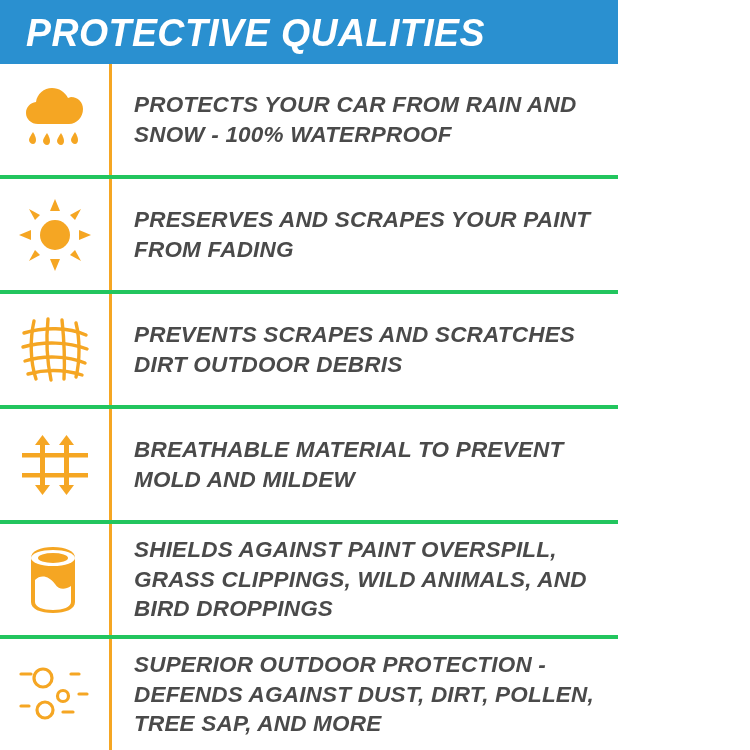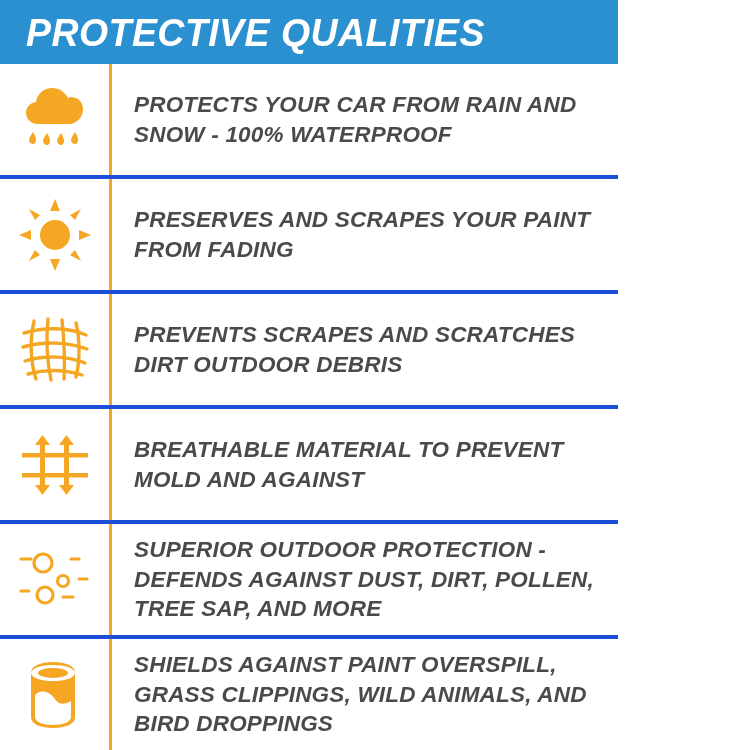--- a/index.html
+++ b/index.html
@@ -45,21 +45,21 @@
   
   .rows {
     flex: 1 1 auto;
     display: flex;
     flex-direction: column;
   }
   .row {
     flex: 1 1 0;
     display: flex;
     align-items: stretch;
-    border-bottom: 4px solid #1d4ed8;
+    border-bottom: 4px solid #22c55e;
     position: relative;
     box-sizing: border-box;
     min-height: 0;
   }
   .row:last-child {
     border-bottom: none;
   }
   .icon-cell {
     width: 112px;
     flex: 0 0 112px;
@@ -176,21 +176,43 @@
               <g>
                 <rect x="46" y="8" width="5" height="48"></rect>
                 <path d="M48.5 2 L56 12 H41 Z"></path>
                 <path d="M48.5 62 L56 52 H41 Z"></path>
               </g>
             </g>
           </svg>
         </span>
       </div>
       <div class="text-cell">
-        <div class="feature-text">BREATHABLE MATERIAL TO PREVENT MOLD AND AGAINST</div>
+        <div class="feature-text">BREATHABLE MATERIAL TO PREVENT MOLD AND MILDEW</div>
+      </div>
+    </div>
+
+    <div class="row">
+      <div class="icon-cell">
+        <span>
+          <svg width="68" height="72" viewBox="0 0 68 72">
+            <g fill="#f5a623">
+              <path d="M10 14 C10 7 19 3 32 3 C45 3 54 7 54 14 L54 58 C54 65 45 69 32 69 C19 69 10 65 10 58 Z"></path>
+            </g>
+            <g fill="#ffffff">
+              <ellipse cx="32" cy="14" rx="22" ry="8"></ellipse>
+              <path d="M14 36 C20 30 28 32 34 40 C38 46 44 46 50 42 L50 58 C50 63 42 66 32 66 C22 66 14 63 14 58 Z"></path>
+            </g>
+            <g fill="#f5a623">
+              <ellipse cx="32" cy="14" rx="15" ry="5"></ellipse>
+            </g>
+          </svg>
+        </span>
+      </div>
+      <div class="text-cell">
+        <div class="feature-text">SHIELDS AGAINST PAINT OVERSPILL, GRASS CLIPPINGS, WILD ANIMALS, AND BIRD DROPPINGS</div>
       </div>
     </div>
 
     <div class="row">
       <div class="icon-cell">
         <span>
           <svg width="76" height="62" viewBox="0 0 76 62">
             <g stroke="#f5a623" fill="none" stroke-width="3.2" stroke-linecap="round">
               <circle cx="26" cy="14" r="9"></circle>
               <circle cx="46" cy="32" r="5.5"></circle>
@@ -202,36 +224,14 @@
               <path d="M62 30 H70"></path>
             </g>
           </svg>
         </span>
       </div>
       <div class="text-cell">
         <div class="feature-text">SUPERIOR OUTDOOR PROTECTION - DEFENDS AGAINST DUST, DIRT, POLLEN, TREE SAP, AND MORE</div>
       </div>
     </div>
 
-    <div class="row">
-      <div class="icon-cell">
-        <span>
-          <svg width="68" height="72" viewBox="0 0 68 72">
-            <g fill="#f5a623">
-              <path d="M10 14 C10 7 19 3 32 3 C45 3 54 7 54 14 L54 58 C54 65 45 69 32 69 C19 69 10 65 10 58 Z"></path>
-            </g>
-            <g fill="#ffffff">
-              <ellipse cx="32" cy="14" rx="22" ry="8"></ellipse>
-              <path d="M14 36 C20 30 28 32 34 40 C38 46 44 46 50 42 L50 58 C50 63 42 66 32 66 C22 66 14 63 14 58 Z"></path>
-            </g>
-            <g fill="#f5a623">
-              <ellipse cx="32" cy="14" rx="15" ry="5"></ellipse>
-            </g>
-          </svg>
-        </span>
-      </div>
-      <div class="text-cell">
-        <div class="feature-text">SHIELDS AGAINST PAINT OVERSPILL, GRASS CLIPPINGS, WILD ANIMALS, AND BIRD DROPPINGS</div>
-      </div>
-    </div>
-
   </div>
 </div>
 
 </body></html>

